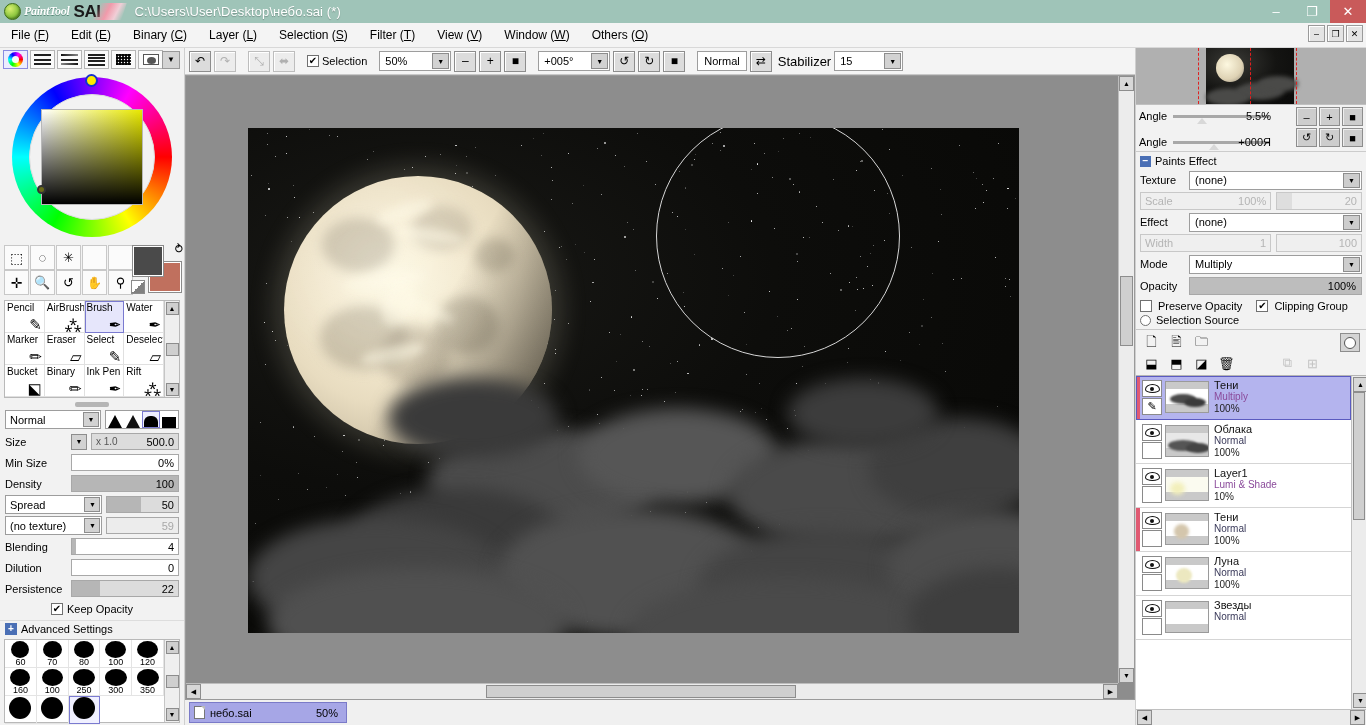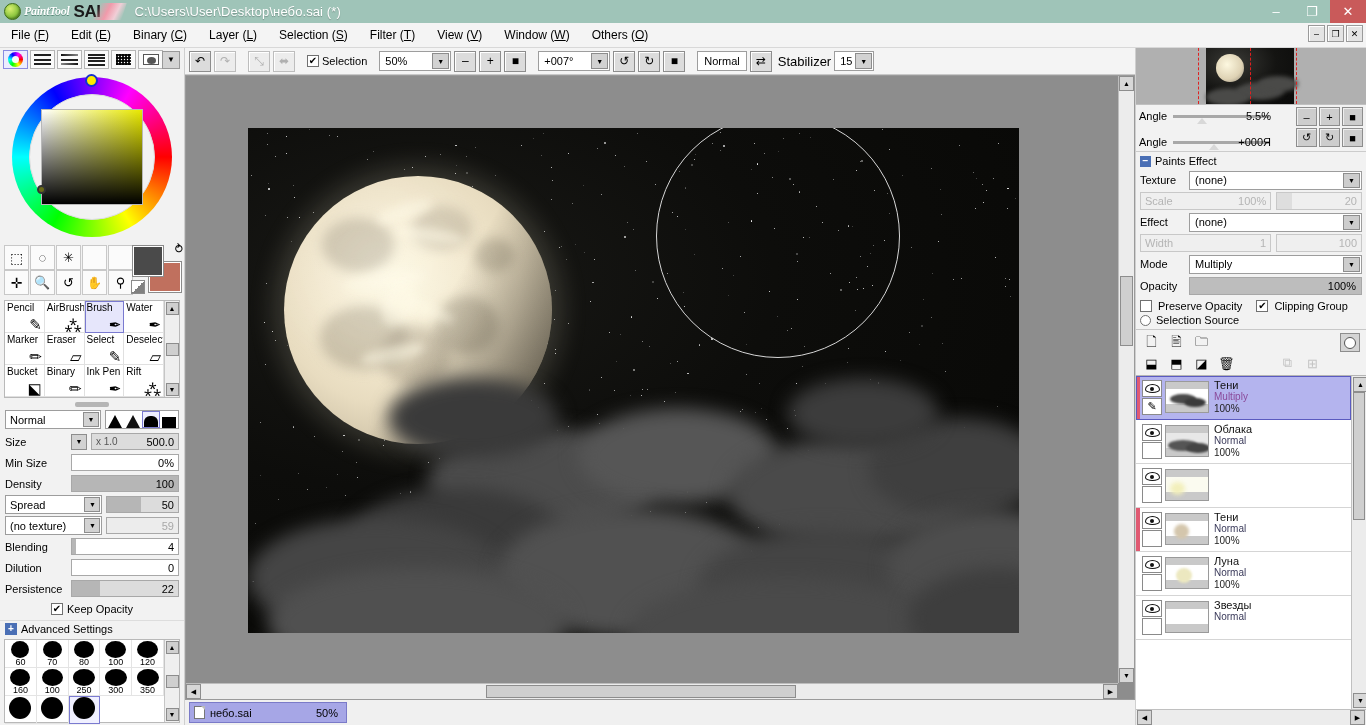--- a/index.html
+++ b/index.html
@@ -652,31 +652,31 @@
       <div class="tb-sep"></div>
       <div class="tb-combo">
         <span>50%</span>
         <span class="arrow">▼</span>
       </div>
       <div class="tb-btn">–</div>
       <div class="tb-btn">+</div>
       <div class="tb-btn">■</div>
       <div class="tb-sep"></div>
       <div class="tb-combo">
-        <span>+007°</span>
+        <span>+005°</span>
         <span class="arrow">▼</span>
       </div>
       <div class="tb-btn">↺</div>
       <div class="tb-btn">↻</div>
       <div class="tb-btn">■</div>
       <div class="tb-sep"></div>
       <div class="tb-text">Normal</div>
       <div class="tb-btn">⇄</div>
       <span style="font-size:13px;margin-left:3px;">Stabilizer</span>
-      <div class="tb-combo" style="width:40px">
+      <div class="tb-combo" style="width:69px">
         <span>15</span>
         <span class="arrow">▼</span>
       </div>
     </div>
 
     <div id="canvas-area">
       <div id="artboard">
         <div id="sky"></div>
         <div id="stars">
             <div class="star" style="width: 1px; height: 1px; left: 509.494px; top: 65.2342px; opacity: 0.89;"></div>
@@ -1430,20 +1430,25 @@
           <div class="redbar none"></div>
           <div class="lyr-btns">
             <div class="eye-box">
                 <span class="eyeglyph"></span>
               </div>
             <div class="pen-box"></div>
           </div>
           <div class="lyr-thumb" style="background:linear-gradient(#c9c9c9 0 25%,#fbfbf0 25% 72%,#c9c9c9 72% 100%);">
             <div style="position:absolute;left:4px;top:12px;width:15px;height:13px;background:#f2efbb;border-radius:50%;filter:blur(2px)"></div>
           </div>
+          <div class="lyr-info">
+            <div class="lyr-name">Layer1</div>
+            <div class="lyr-mode">Lumi &amp; Shade</div>
+            <div class="lyr-op">10%</div>
+          </div>
         </div>
 
 
         <div class="layer">
           <div class="redbar"></div>
           <div class="lyr-btns">
             <div class="eye-box">
                 <span class="eyeglyph"></span>
               </div>
             <div class="pen-box"></div>

